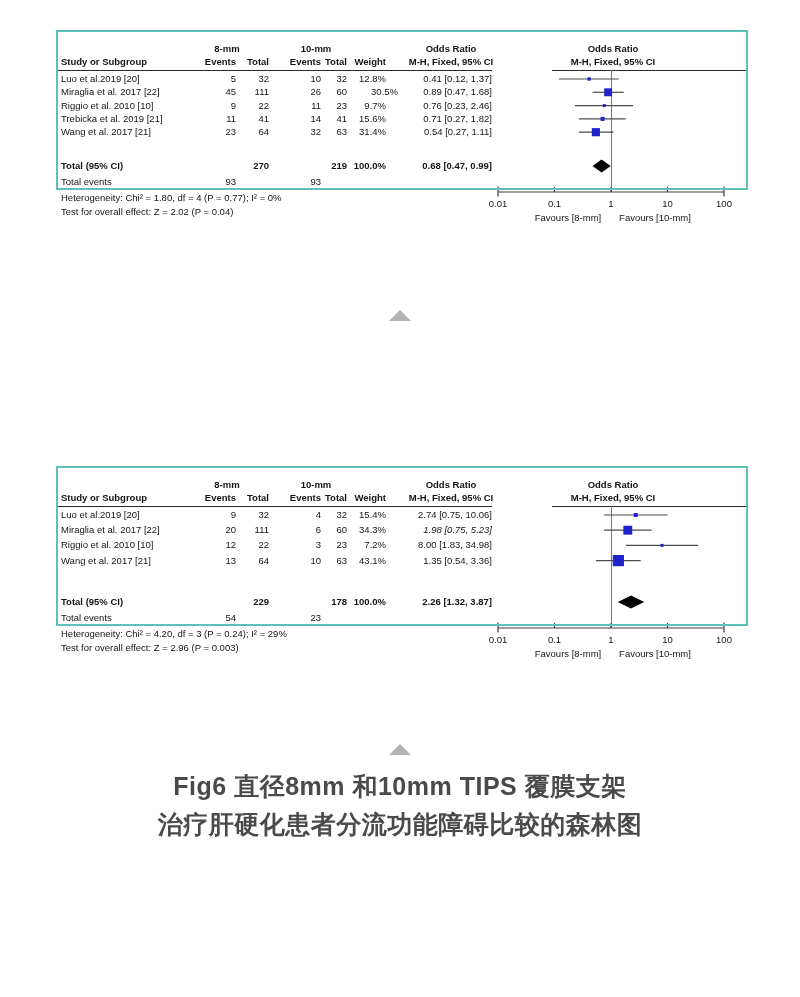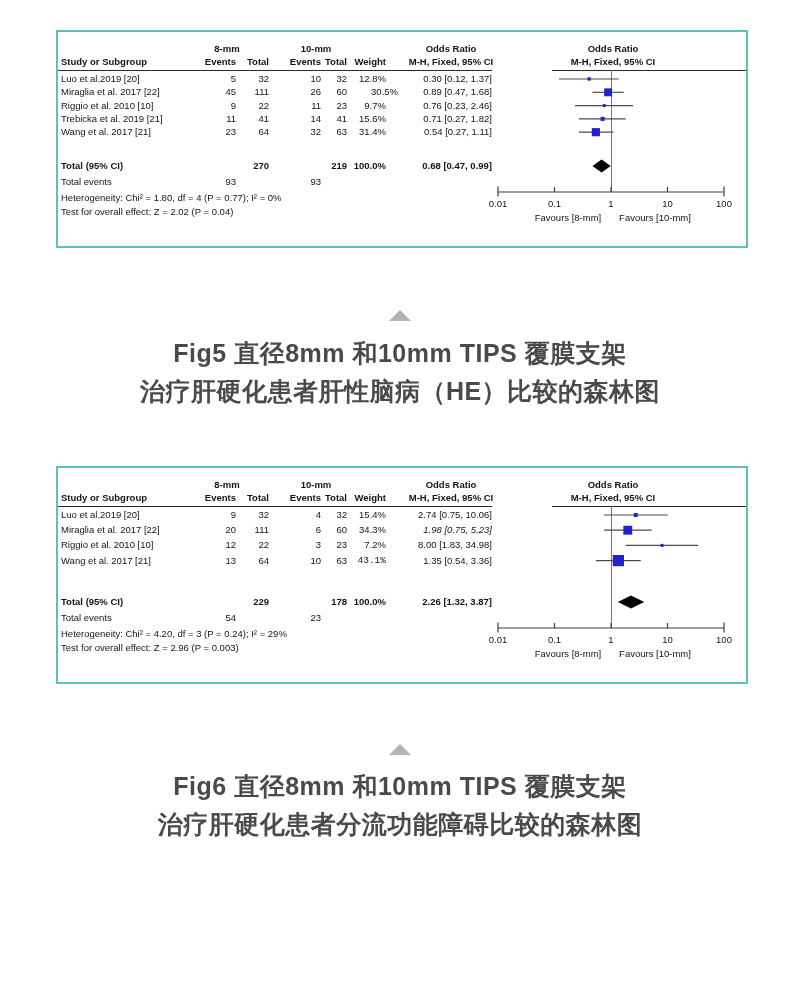--- a/index.html
+++ b/index.html
@@ -1,18 +1,18 @@
 <!DOCTYPE html>
 <html><head>
 <meta charset="utf-8">
 <style>
   html,body{margin:0;padding:0;background:#ffffff;}
   body{width:800px;height:997px;font-family:"Liberation Sans","DejaVu Sans",sans-serif;}
   .page{position:relative;width:800px;height:997px;overflow:hidden;background:#fff;}
-  .panel{position:absolute;left:56px;width:692px;height:218px;background:#fff;}
+  .panel{position:absolute;left:56px;width:692px;height:160px;background:#fff;}
   .panel-border{position:absolute;inset:0;border:2px solid #5ec0b6;pointer-events:none;}
   .panel svg{position:absolute;left:0;top:0;}
   .t{position:absolute;font-size:9.5px;line-height:10px;white-space:nowrap;color:#141414;}
   .t.b{font-weight:bold;}
   .t.r{width:90px;text-align:right;}
   .t.c{width:180px;text-align:center;}
   .hline{position:absolute;height:1px;background:#2a2a2a;}
   .tri{position:absolute;width:0;height:0;border-left:11px solid transparent;
        border-right:11px solid transparent;border-bottom:11px solid #b4b4b6;}
   .caption{position:absolute;left:0;width:800px;text-align:center;font-size:25px;
@@ -37,21 +37,21 @@
       <div class="t b c" style="left: 305px; top: 27px;">M-H, Fixed, 95% CI</div>
       <div class="t b c" style="left: 467px; top: 27px;">M-H, Fixed, 95% CI</div>
       <div class="hline" style="left: 2px; width: 434px; top: 39.5px;"></div>
       <div class="hline" style="left: 496px; width: 194px; top: 39.5px;"></div>
       <div class="t" style="left: 5px; top: 44px;">Luo et al.2019 [20]</div>
       <div class="t r" style="left: 90px; top: 44px;">5</div>
       <div class="t r" style="left: 123px; top: 44px;">32</div>
       <div class="t r" style="left: 175px; top: 44px;">10</div>
       <div class="t r" style="left: 201px; top: 44px;">32</div>
       <div class="t r" style="left: 240px; top: 44px;">12.8%</div>
-      <div class="t r" style="left: 346px; top: 44px;">0.30 [0.12, 1.37]</div>
+      <div class="t r" style="left: 346px; top: 44px;">0.41 [0.12, 1.37]</div>
       <div class="t" style="left: 5px; top: 57.3px;">Miraglia et al. 2017 [22]</div>
       <div class="t r" style="left: 90px; top: 57.3px;">45</div>
       <div class="t r" style="left: 123px; top: 57.3px;">111</div>
       <div class="t r" style="left: 175px; top: 57.3px;">26</div>
       <div class="t r" style="left: 201px; top: 57.3px;">60</div>
       <div class="t r" style="left: 252px; top: 57.3px;">30.5%</div>
       <div class="t r" style="left: 346px; top: 57.3px;">0.89 [0.47, 1.68]</div>
       <div class="t" style="left: 5px; top: 70.6px;">Riggio et al. 2010 [10]</div>
       <div class="t r" style="left: 90px; top: 70.6px;">9</div>
       <div class="t r" style="left: 123px; top: 70.6px;">22</div>
@@ -107,24 +107,20 @@
         <line x1="522.8720526749828" y1="88.9" x2="569.6940334211567" y2="88.9" stroke="#4d4d4d" stroke-width="1.2"></line>
         <rect x="544.5680967026277" y="86.872" width="4.056" height="4.056" fill="#2222cc"></rect>
         <line x1="522.8720526749828" y1="102.2" x2="557.5607483014461" y2="102.2" stroke="#4d4d4d" stroke-width="1.2"></line>
         <rect x="535.7982474299977" y="98.11800000000001" width="8.164" height="8.164" fill="#2222cc"></rect>
         <polygon points="536.473528973368,136 545.5367535679023,129.5 554.7533884947616,136 545.5367535679023,142.5" fill="#000000"></polygon>
       </svg>
       <div class="panel-border" style="border-color: rgb(94, 192, 182);"></div>
     </div>
 
   <div class="tri" style="left:389px;top:310px;"></div>
-  <div class="caption" style="top:335px;">
-    <span>Fig5 直径8mm 和10mm TIPS 覆膜支架</span><br>
-    <span>治疗肝硬化患者肝性脑病（HE）比较的森林图</span>
-  </div>
 
   <div class="panel" id="panel-1" style="top:466px;">
       <div class="t b c" style="left: 81px; top: 14px;">8-mm</div>
       <div class="t b c" style="left: 170px; top: 14px;">10-mm</div>
       <div class="t b c" style="left: 305px; top: 14px;">Odds Ratio</div>
       <div class="t b c" style="left: 467px; top: 14px;">Odds Ratio</div>
       <div class="t b" style="left: 5px; top: 27px;">Study or Subgroup</div>
       <div class="t b r" style="left: 90px; top: 27px;">Events</div>
       <div class="t b r" style="left: 123px; top: 27px;">Total</div>
       <div class="t b r" style="left: 175px; top: 27px;">Events</div>
@@ -153,21 +149,21 @@
       <div class="t r" style="left: 123px; top: 74.4px;">22</div>
       <div class="t r" style="left: 175px; top: 74.4px;">3</div>
       <div class="t r" style="left: 201px; top: 74.4px;">23</div>
       <div class="t r" style="left: 240px; top: 74.4px;">7.2%</div>
       <div class="t r" style="left: 346px; top: 74.4px;">8.00 [1.83, 34.98]</div>
       <div class="t" style="left: 5px; top: 89.6px;">Wang et al. 2017 [21]</div>
       <div class="t r" style="left: 90px; top: 89.6px;">13</div>
       <div class="t r" style="left: 123px; top: 89.6px;">64</div>
       <div class="t r" style="left: 175px; top: 89.6px;">10</div>
       <div class="t r" style="left: 201px; top: 89.6px;">63</div>
-      <div class="t r" style="left: 240px; top: 89.6px; font-family: Liberation Mono, monospace;">43.1%</div>
+      <div class="t r" style="left: 240px; top: 89.6px;">43.1%</div>
       <div class="t r" style="left: 346px; top: 89.6px;">1.35 [0.54, 3.36]</div>
       <div class="t b" style="left: 5px; top: 131px;">Total (95% CI)</div>
       <div class="t b r" style="left: 123px; top: 131px;">229</div>
       <div class="t b r" style="left: 201px; top: 131px;">178</div>
       <div class="t b r" style="left: 240px; top: 131px;">100.0%</div>
       <div class="t b r" style="left: 346px; top: 131px;">2.26 [1.32, 3.87]</div>
       <div class="t" style="left: 5px; top: 147px;">Total events</div>
       <div class="t r" style="left: 90px; top: 147px;">54</div>
       <div class="t r" style="left: 175px; top: 147px;">23</div>
       <div class="t" style="left: 5px; top: 163px;">Heterogeneity: Chi² = 4.20, df = 3 (P = 0.24); I² = 29%</div>

